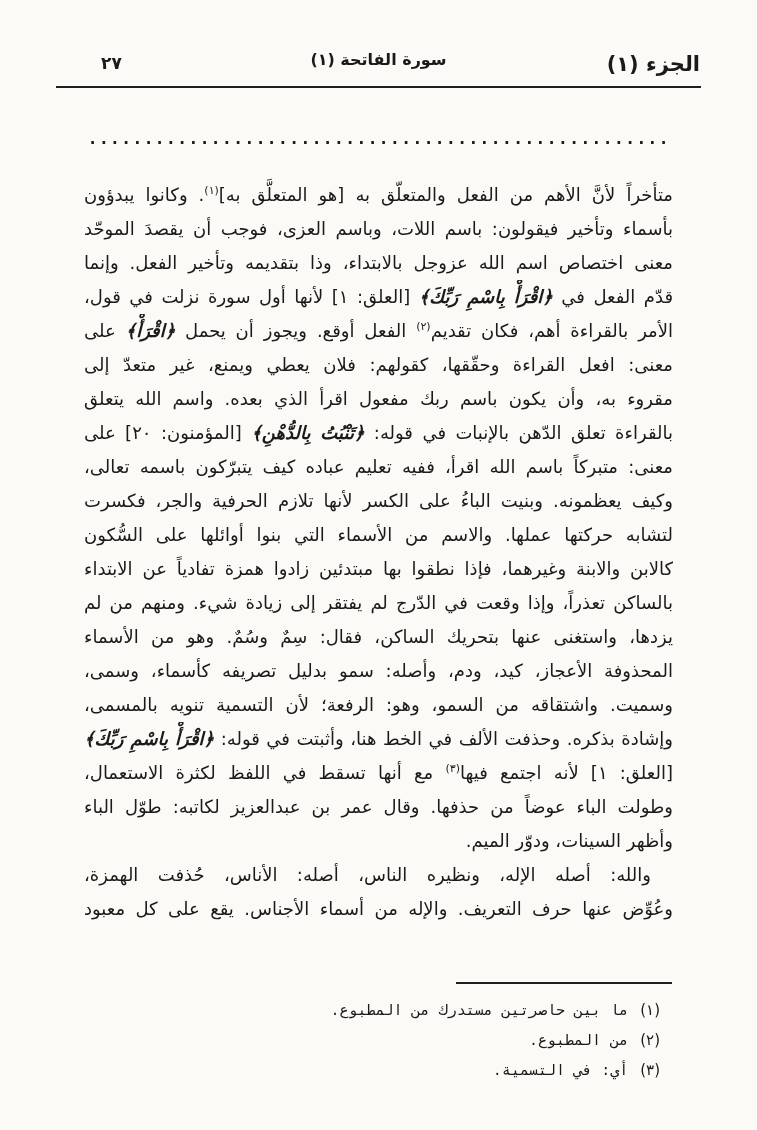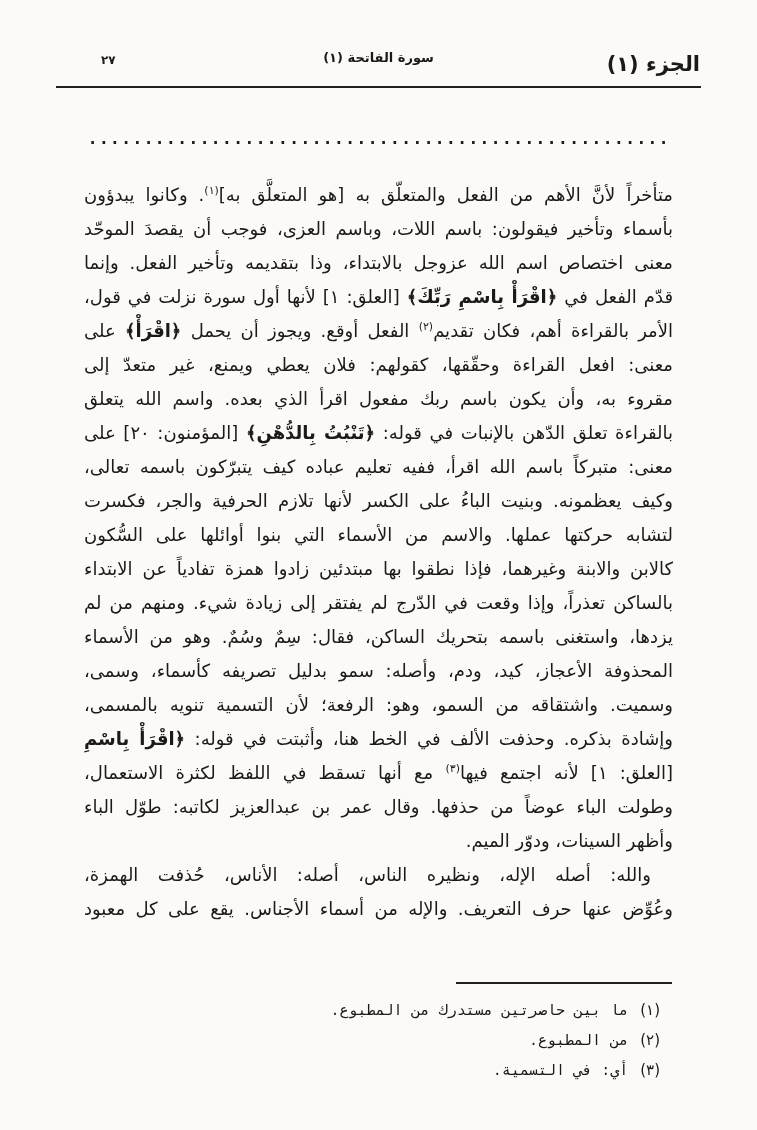--- a/index.html
+++ b/index.html
@@ -10,39 +10,39 @@
     margin: 0 auto;
     background: #fbfaf6;
     font-family: "DejaVu Sans", sans-serif;
     color: #1a1a1a;
     overflow: hidden;
     direction: rtl;
   }
   
   .header { position: absolute; top: 50px; left: 57px; right: 57px; height: 28px; }
   .h-right { position: absolute; right: 0; top: 2px; font-size: 21px; font-weight: bold; }
-  .h-center { position: absolute; left: 50%; transform: translateX(-50%); top: 0; font-size: 13px; font-weight: bold; }
-  .h-left { position: absolute; left: 44px; top: 3px; font-size: 12px; font-weight: bold; }
+  .h-center { position: absolute; left: 50%; transform: translateX(-50%); top: 0; font-size: 16px; font-weight: bold; }
+  .h-left { position: absolute; left: 44px; top: 3px; font-size: 17px; font-weight: bold; }
   .header-rule { position: absolute; top: 86px; left: 56px; right: 56px; border-top: 2px solid #1f1f1f; }
   
   .dots {
     position: absolute; top: 130px; right: 85px; width: 588px; height: 22px;
     overflow: hidden; white-space: nowrap;
     font-size: 15px; font-weight: 600; letter-spacing: 5.5px; color: #1b1b1b;
   }
   
   .body { position: absolute; top: 178px; right: 84px; width: 589px; font-size: 18px; }
   .line {
     height: 34px; line-height: 34px; overflow: hidden;
     text-align: justify; text-align-last: justify;
   }
   .line.end { text-align-last: right; }
   .line.indent { padding-right: 22px; }
   .line sup { font-size: 11px; line-height: 0; vertical-align: super; letter-spacing: 0; }
-  .quran { font-weight: bold; }
+  .quran { font-weight: bold; font-style: italic; }
   
   .fn-rule { position: absolute; top: 982px; right: 85px; width: 216px; border-top: 2px solid #1f1f1f; }
   .footnotes { position: absolute; top: 996px; right: 97px; width: 520px; font-size: 15px; }
   .footnote { display: flex; gap: 12px; line-height: 28px; align-items: baseline; }
   .fn-num { flex: 0 0 auto; }
   .fn-text { flex: 0 1 auto; font-family: Liberation Mono, monospace; }
 </style>
 </head>
 <body>
 
@@ -65,21 +65,21 @@
     <div class="line">قدّم الفعل في <span class="quran">﴿اقْرَأْ بِاسْمِ رَبِّكَ﴾</span> [العلق: ١] لأنها أول سورة نزلت في قول، وكان</div>
     <div class="line">الأمر بالقراءة أهم، فكان تقديم<sup>(٢)</sup> الفعل أوقع. ويجوز أن يحمل <span class="quran">﴿اقْرَأْ﴾</span> على</div>
     <div class="line">معنى: افعل القراءة وحقّقها، كقولهم: فلان يعطي ويمنع، غير متعدّ إلى</div>
     <div class="line">مقروء به، وأن يكون باسم ربك مفعول اقرأ الذي بعده. واسم الله يتعلق</div>
     <div class="line">بالقراءة تعلق الدّهن بالإنبات في قوله: <span class="quran">﴿تَنْبُتُ بِالدُّهْنِ﴾</span> [المؤمنون: ٢٠] على</div>
     <div class="line">معنى: متبركاً باسم الله اقرأ، ففيه تعليم عباده كيف يتبرّكون باسمه تعالى،</div>
     <div class="line">وكيف يعظمونه. وبنيت الباءُ على الكسر لأنها تلازم الحرفية والجر، فكسرت</div>
     <div class="line">لتشابه حركتها عملها. والاسم من الأسماء التي بنوا أوائلها على السُّكون</div>
     <div class="line">كالابن والابنة وغيرهما، فإذا نطقوا بها مبتدئين زادوا همزة تفادياً عن الابتداء</div>
     <div class="line">بالساكن تعذراً، وإذا وقعت في الدّرج لم يفتقر إلى زيادة شيء. ومنهم من لم</div>
-    <div class="line">يزدها، واستغنى باسمه بتحريك الساكن، فقال: سِمٌ وسُمٌ. وهو من الأسماء</div>
+    <div class="line">يزدها، واستغنى عنها بتحريك الساكن، فقال: سِمٌ وسُمٌ. وهو من الأسماء</div>
     <div class="line">المحذوفة الأعجاز، كيد، ودم، وأصله: سمو بدليل تصريفه كأسماء، وسمى،</div>
     <div class="line">وسميت. واشتقاقه من السمو، وهو: الرفعة؛ لأن التسمية تنويه بالمسمى،</div>
     <div class="line">وإشادة بذكره. وحذفت الألف في الخط هنا، وأثبتت في قوله: <span class="quran">﴿اقْرَأْ بِاسْمِ رَبِّكَ﴾</span></div>
     <div class="line">[العلق: ١] لأنه اجتمع فيها<sup>(٣)</sup> مع أنها تسقط في اللفظ لكثرة الاستعمال،</div>
     <div class="line">وطولت الباء عوضاً من حذفها. وقال عمر بن عبدالعزيز لكاتبه: طوّل الباء</div>
     <div class="line end">وأظهر السينات، ودوّر الميم.</div>
     <div class="line indent">والله: أصله الإله، ونظيره الناس، أصله: الأناس، حُذفت الهمزة،</div>
     <div class="line">وعُوِّض عنها حرف التعريف. والإله من أسماء الأجناس. يقع على كل معبود</div>
   </div>
 

